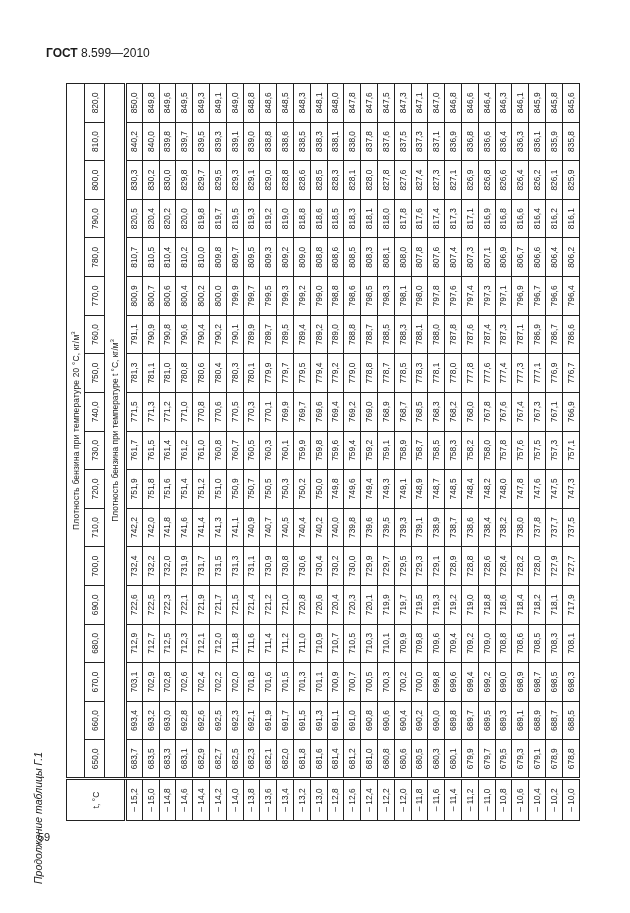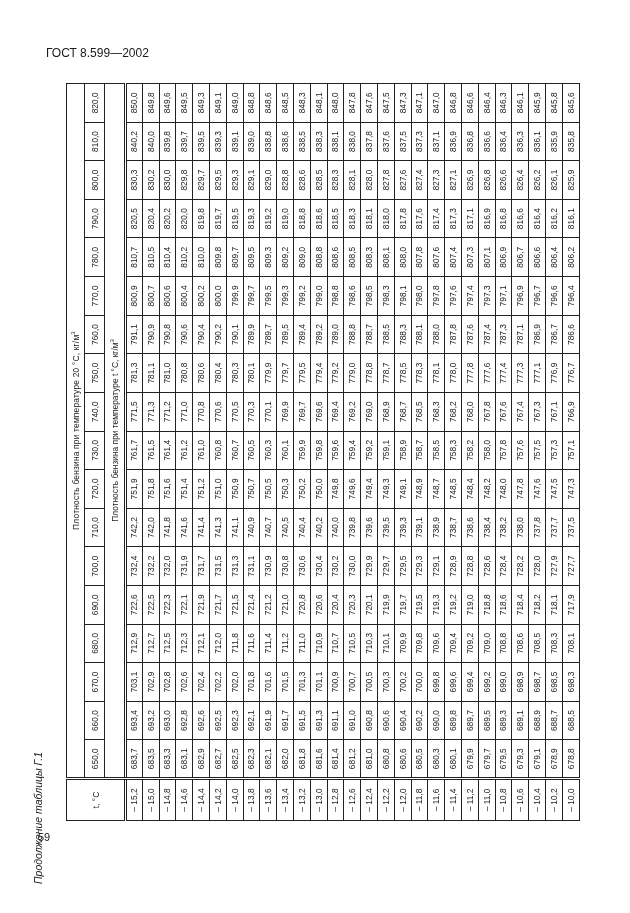--- a/index.html
+++ b/index.html
@@ -1,18 +1,18 @@
 <!DOCTYPE html>
 <html><head>
 <meta charset="utf-8">
 <style>
   html, body { margin: 0; padding: 0; background: #ffffff; }
   body { width: 630px; height: 913px; position: relative; overflow: hidden; font-family: "Liberation Sans", sans-serif; color: #1a1a1a; }
   .doc-header { position: absolute; left: 46px; top: 46px; font-size: 12px; letter-spacing: 0; }
-  .doc-header .gost { font-weight: normal; }
+  .doc-header .gost { font-weight: bold; }
   .caption { position: absolute; left: 32px; top: 884px; transform-origin: top left; transform: rotate(-90deg); font-size: 10.5px; font-style: italic; white-space: nowrap; }
   .page-num { position: absolute; left: 38px; top: 831px; font-size: 11px; }
   .table-wrap { position: absolute; left: 0; top: 0; width: 738px; height: 514px; transform-origin: top left; transform: translate(66px, 821px) rotate(-90deg); }
   table.dens { border-collapse: collapse; width: 738px; table-layout: fixed; font-size: 8.4px; }
   table.dens td, table.dens th { border: 1px solid #222; padding: 0; text-align: center; font-weight: normal; white-space: nowrap; overflow: hidden; }
   table.dens col.tcol { width: 42px; }
   table.dens .title1 { height: 17px; border-bottom: none; letter-spacing: 0.2px; }
   table.dens .collabel { height: 19px; }
   table.dens .title2 { height: 19px; border-top: none; }
   table.dens .tcell { font-style: normal; }
@@ -20,21 +20,21 @@
   table.dens tbody tr:first-child td { border-top: 3px double #222; }
   table.dens .rowhead { border-right: 3px double #222; }
   table.dens thead .tcell { border-right: 3px double #222; }
   sup { font-size: 6px; vertical-align: super; line-height: 0; }
 </style>
 </head>
 <body>
 
 <div class="doc-header">
   <span class="gost">ГОСТ</span>
-  <span>8.599—2002</span>
+  <span>8.599—2010</span>
 </div>
 
 <div class="caption">Продолжение таблицы Г.1</div>
 
 <div class="page-num">59</div>
 
 <div class="table-wrap">
   <table class="dens">
     <colgroup id="colgroup">
       <col class="tcol">

